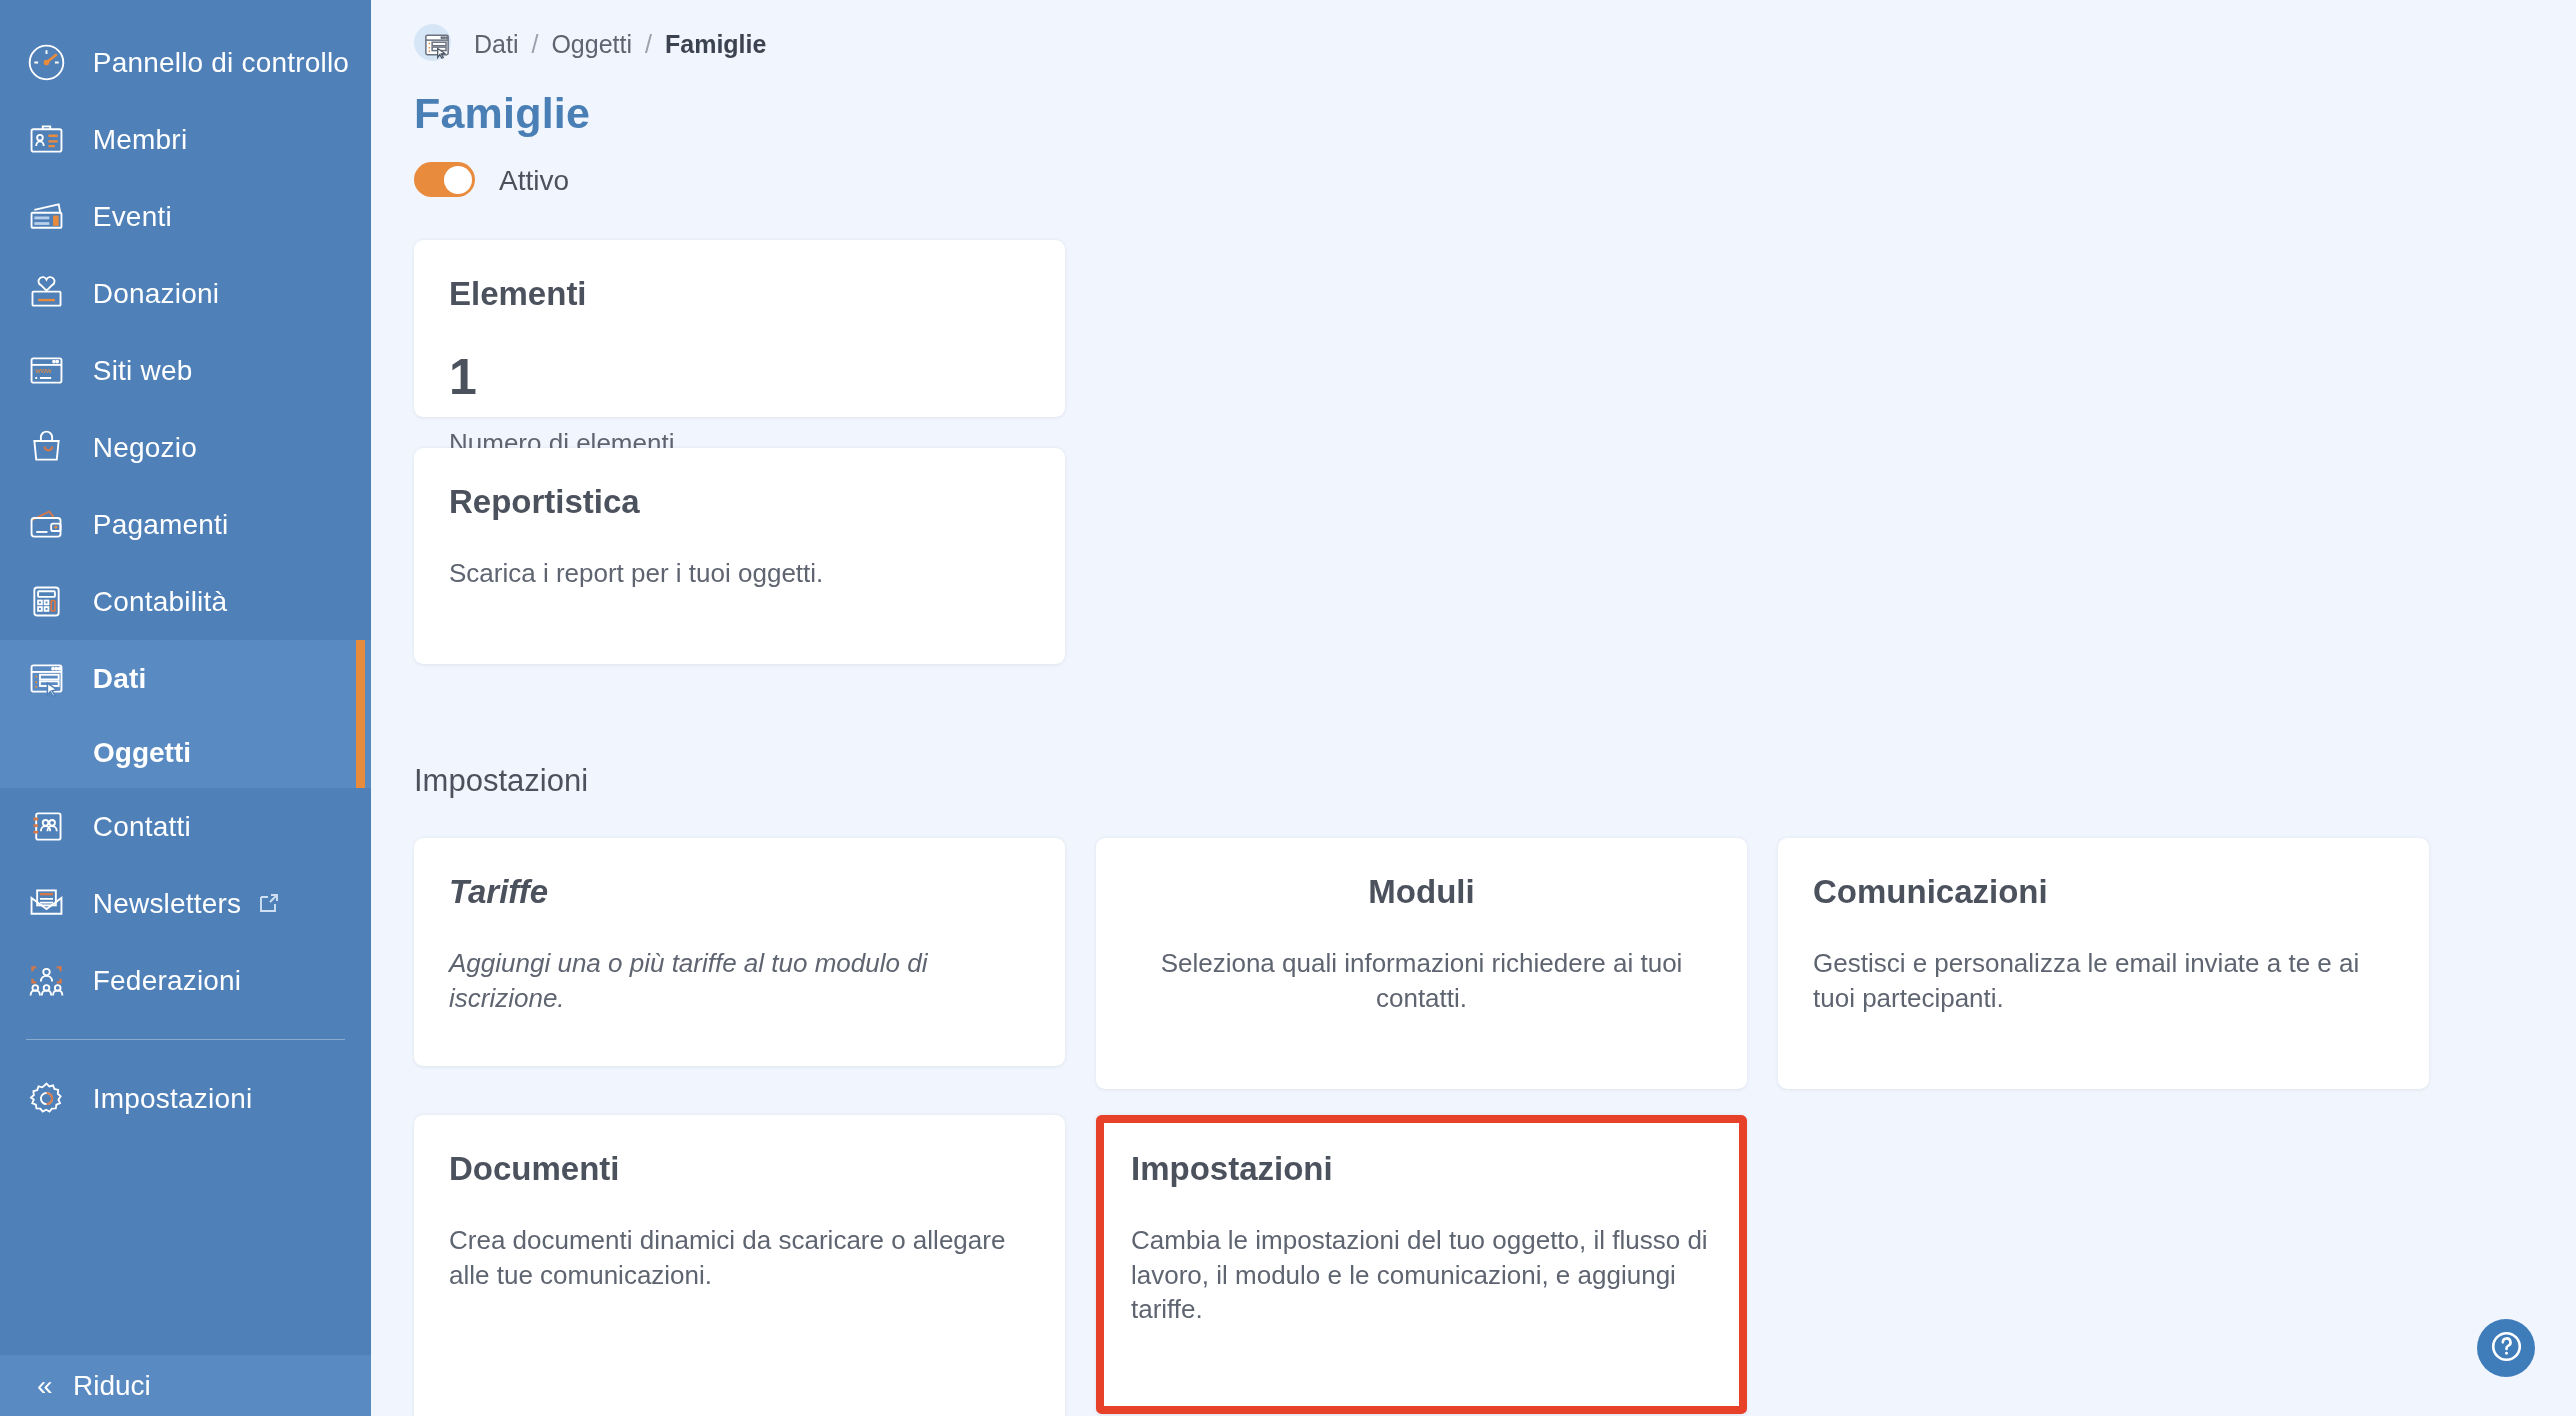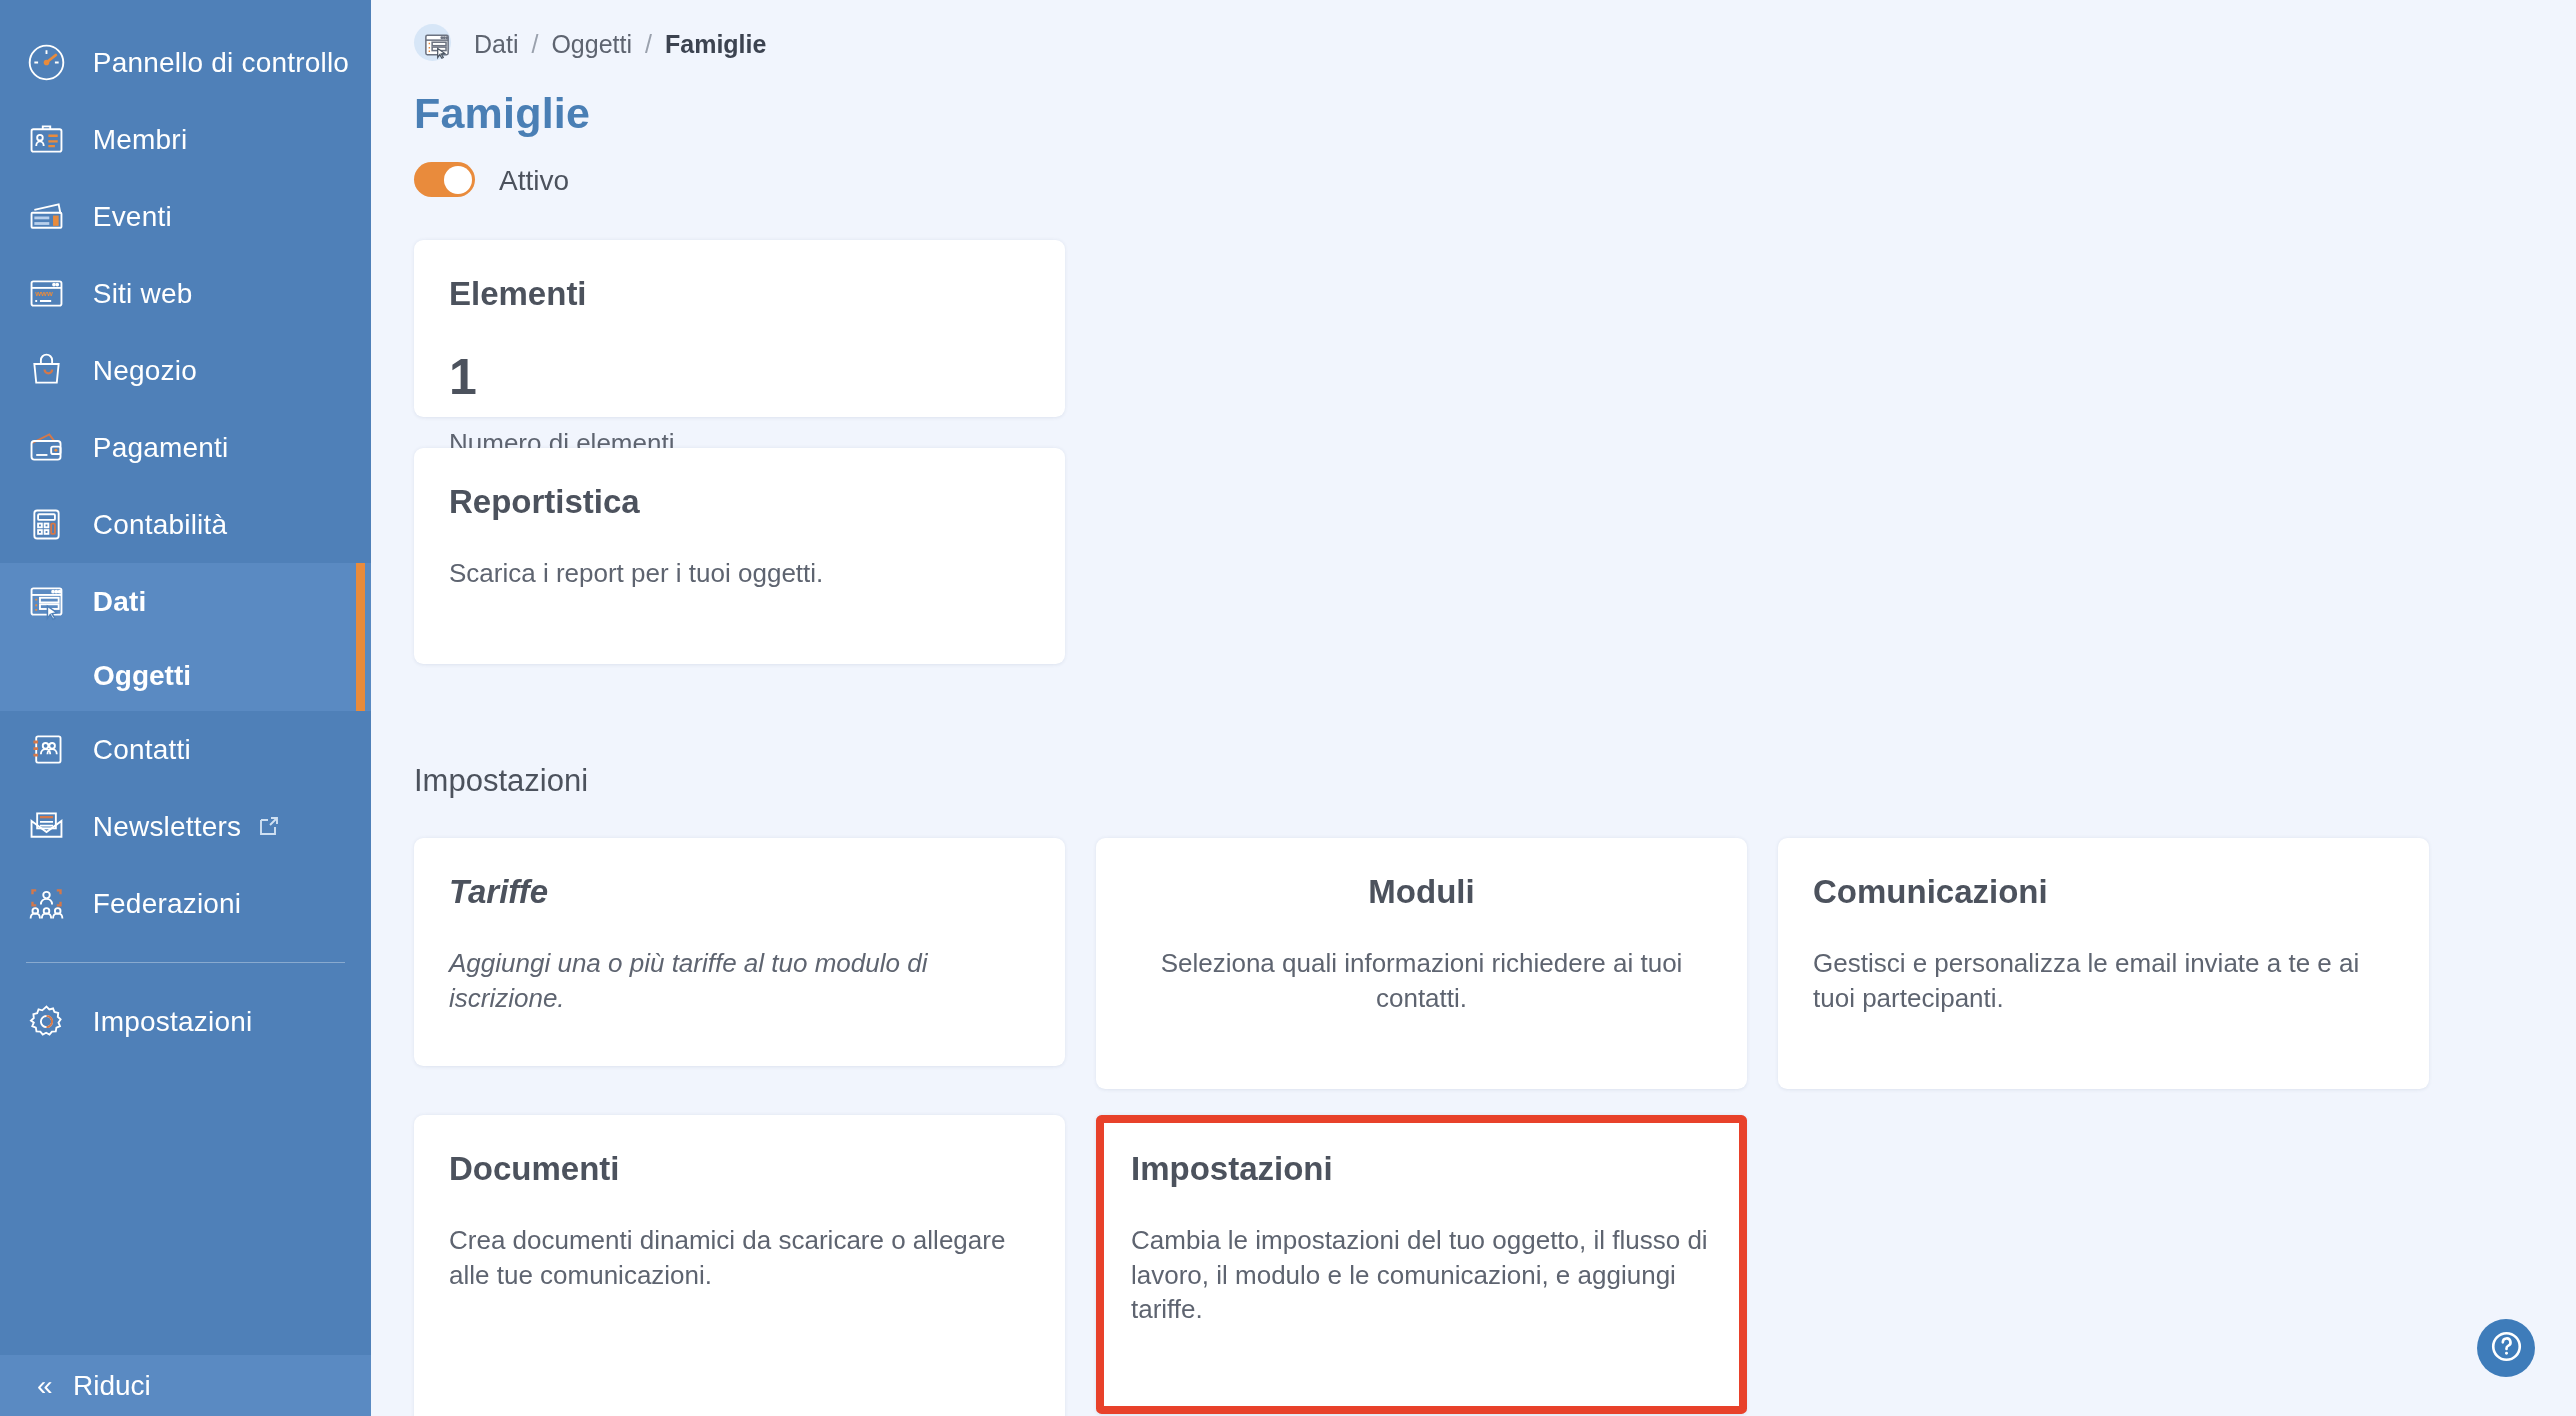--- a/index.html
+++ b/index.html
@@ -22,21 +22,20 @@
   .nav-item {
     display: flex; align-items: center;
     height: 77px; padding-left: 20.4px;
     color: #ffffff; position: relative;
     cursor: pointer;
   }
   .nav-item .ico {
     width: 52px; height: 52px; flex: 0 0 52px;
     display: flex; align-items: center; justify-content: center;
     margin-right: 20.4px;
-    font-weight: bold;
   }
   .nav-item .lbl { font-size: 28px; font-weight: 400; letter-spacing: 0.2px; white-space: nowrap; }
   .nav-item.active { background: #5a8ac2; }
   .nav-item.active .lbl { font-weight: 700; }
   .nav-item.active::after {
     content: ""; position: absolute; right: 6.5px; top: 0; bottom: 0;
     width: 8.4px; background: #e98b3c;
   }
   .nav-sub {
     background: #5a8ac2; position: relative;
@@ -160,20 +159,30 @@
             <path d="M10 16 L36 10 L38 20"></path>
             <rect x="7" y="19" width="32" height="16" rx="1"></rect>
             <rect x="10" y="23" width="16" height="3" fill="#b9d0ec" stroke="none"></rect>
             <rect x="10" y="29" width="16" height="3" fill="#b9d0ec" stroke="none"></rect>
             <rect x="30" y="22" width="6" height="11" fill="#e98b3c" stroke="none"></rect>
           </svg>
         </span>
         <span class="lbl">Eventi</span>
       </div>
 
+      <div class="nav-item">
+        <span class="ico">
+          <svg width="43" height="43" viewBox="0 0 46 46" fill="none" stroke="#ffffff" stroke-width="2">
+            <path d="M23 20 l-6-6a4.5 4.5 0 1 1 6-6 4.5 4.5 0 1 1 6 6z"></path>
+            <rect x="8" y="21" width="30" height="15" rx="1"></rect>
+            <path d="M14 30h18" stroke="#e98b3c" stroke-width="2.5"></path>
+          </svg>
+        </span>
+        <span class="lbl">Donazioni</span>
+      </div>
 
       <div class="nav-item">
         <span class="ico">
           <svg width="43" height="43" viewBox="0 0 46 46" fill="none" stroke="#ffffff" stroke-width="2">
             <rect x="7" y="10" width="32" height="26" rx="2"></rect>
             <path d="M7 17h32"></path>
             <circle cx="31" cy="13.5" r="1" fill="#fff"></circle>
               <circle cx="34.5" cy="13.5" r="1" fill="#fff"></circle>
             <text x="11" y="26" font-size="8" fill="#e98b3c" stroke="none" font-family="Liberation Sans, sans-serif">www</text>
             <path d="M11 31h2 M16 31h12"></path>

